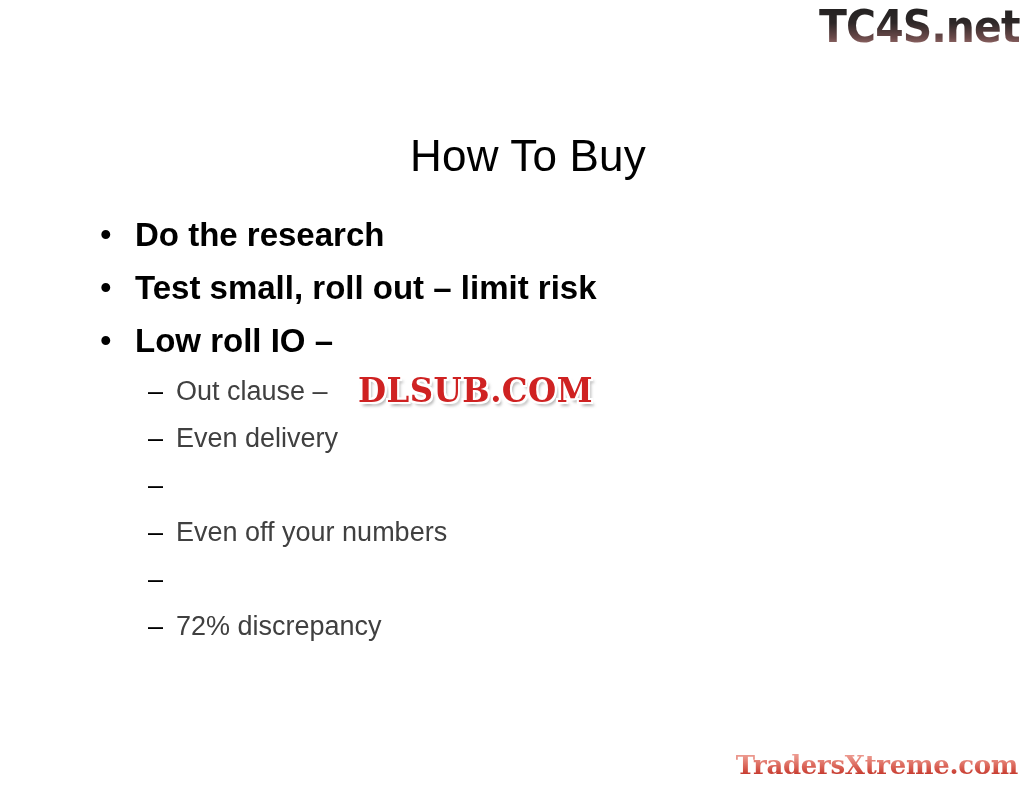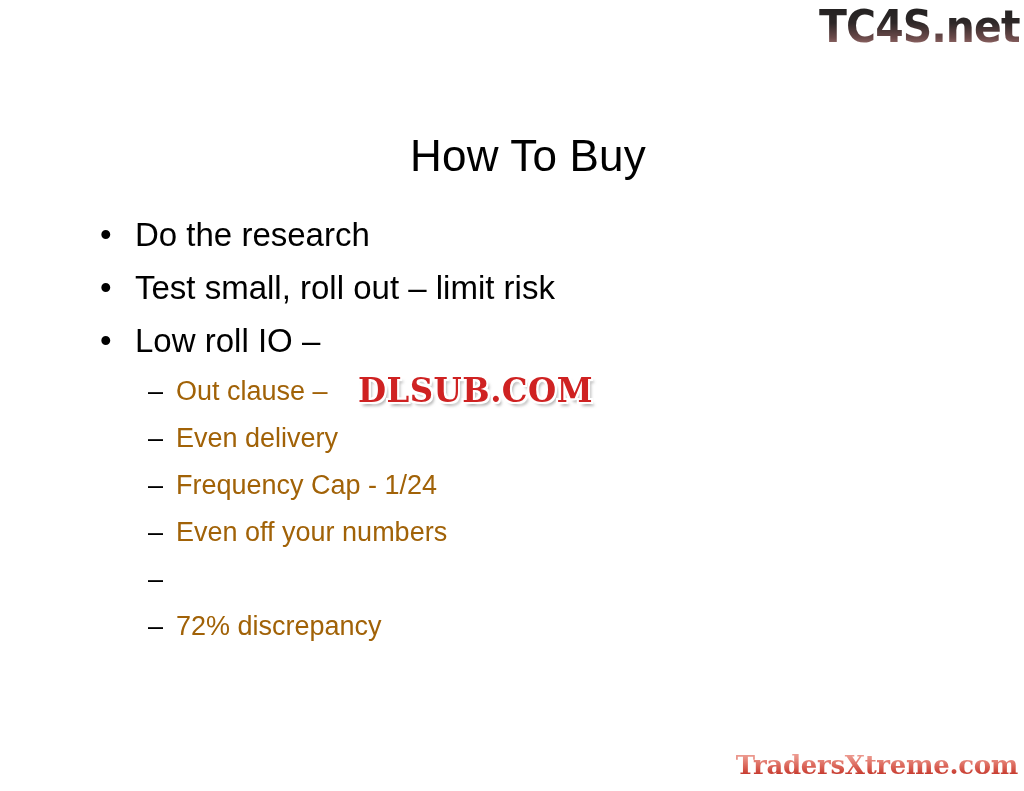--- a/index.html
+++ b/index.html
@@ -61,38 +61,39 @@
     width: 35px;
     flex: 0 0 35px;
     font-size: 33px;
     line-height: 46px;
     color: #000000;
   }
   .bullet-row.level-1 .btext {
     font-size: 33px;
     line-height: 46px;
     color: #000000;
+    font-weight: bold;
   }
 
   
   .bullet-row.level-2 {
     height: 47px;
     padding-left: 148px;
   }
   .bullet-row.level-2 .marker {
     width: 28px;
     flex: 0 0 28px;
     font-size: 27px;
     line-height: 40px;
     color: #000000;
   }
   .bullet-row.level-2 .btext {
     font-size: 27px;
     line-height: 40px;
-    color: #a16207;
+    color: #404040;
   }
 
   
   .wm-tc4s {
     position: absolute;
     top: 2px;
     right: 4px;
     font-family: "DejaVu Sans", sans-serif;
     font-size: 44px;
     font-weight: bold;
@@ -201,21 +202,20 @@
       <span class="btext">Out clause – </span>
     </div>
 
     <div class="bullet-row level-2">
       <span class="marker">–</span>
       <span class="btext">Even delivery</span>
     </div>
 
     <div class="bullet-row level-2">
       <span class="marker">–</span>
-      <span class="btext">Frequency Cap - 1/24</span>
     </div>
 
     <div class="bullet-row level-2">
       <span class="marker">–</span>
       <span class="btext">Even off your numbers</span>
     </div>
 
     <div class="bullet-row level-2">
       <span class="marker">–</span>
     </div>

